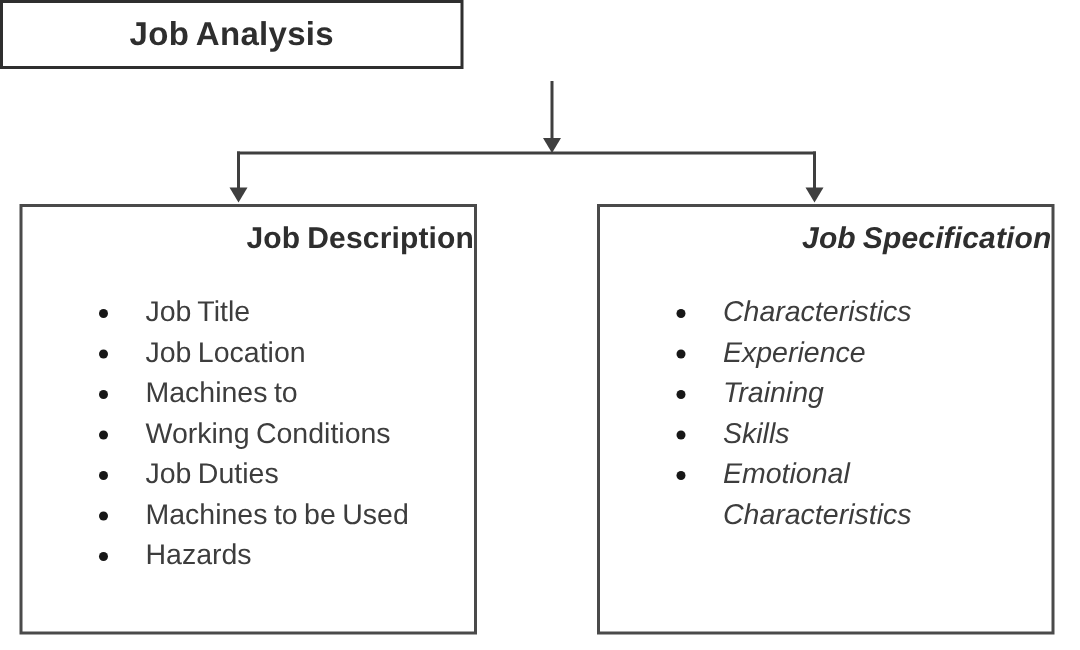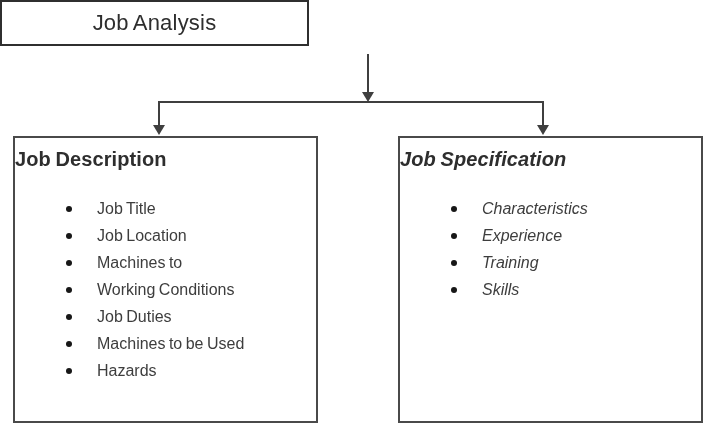--- a/index.html
+++ b/index.html
@@ -30,46 +30,46 @@
   .node{
     position:absolute;
     background:#fff;
     border:2px solid var(--box-border);
   }
   .root-node{
     left:222px;top:8px;
     width:309px;height:46px;
     border:2px solid var(--root-border);
     display:flex;align-items:center;justify-content:center;
-    font-size:22px;font-weight:normal;color:var(--heading);
+    font-size:22px;font-weight:bold;color:var(--heading);
     letter-spacing:0.2px;word-spacing:-1px;
   }
   .branch-node{
     width:305px;height:287px;
     padding-top:9px;
   }
   .branch-left{left:13px;top:136px;}
   .branch-right{left:398px;top:136px;font-style:italic;}
   .branch-title{
-    text-align:left;
+    text-align:right;
     font-size:20px;font-weight:bold;
     line-height:24px;
     color:var(--heading);
     word-spacing:-1px;
     letter-spacing:0.1px;
   }
   ul.items{
     list-style:none;
     margin-top:24px;
     padding-right:8px;
   }
   ul.items li{
     position:relative;
     padding-left:82px;
-    font-size:16px;
+    font-size:19px;
     line-height:27px;
     color:var(--text);
     word-spacing:-1px;
   }
   ul.items li::before{
     content:"";
     position:absolute;
     left:51px;top:11px;
     width:6px;height:6px;
     border-radius:50%;
@@ -112,16 +112,17 @@
       </ul>
   </div>
 
   <div class="node branch-node branch-right">
     <div class="branch-title">Job Specification</div>
     <ul class="items">
         <li>Characteristics</li>
         <li>Experience</li>
         <li>Training</li>
         <li>Skills</li>
+        <li>Emotional Characteristics</li>
       </ul>
   </div>
 
 </div>
 
 </body></html>

